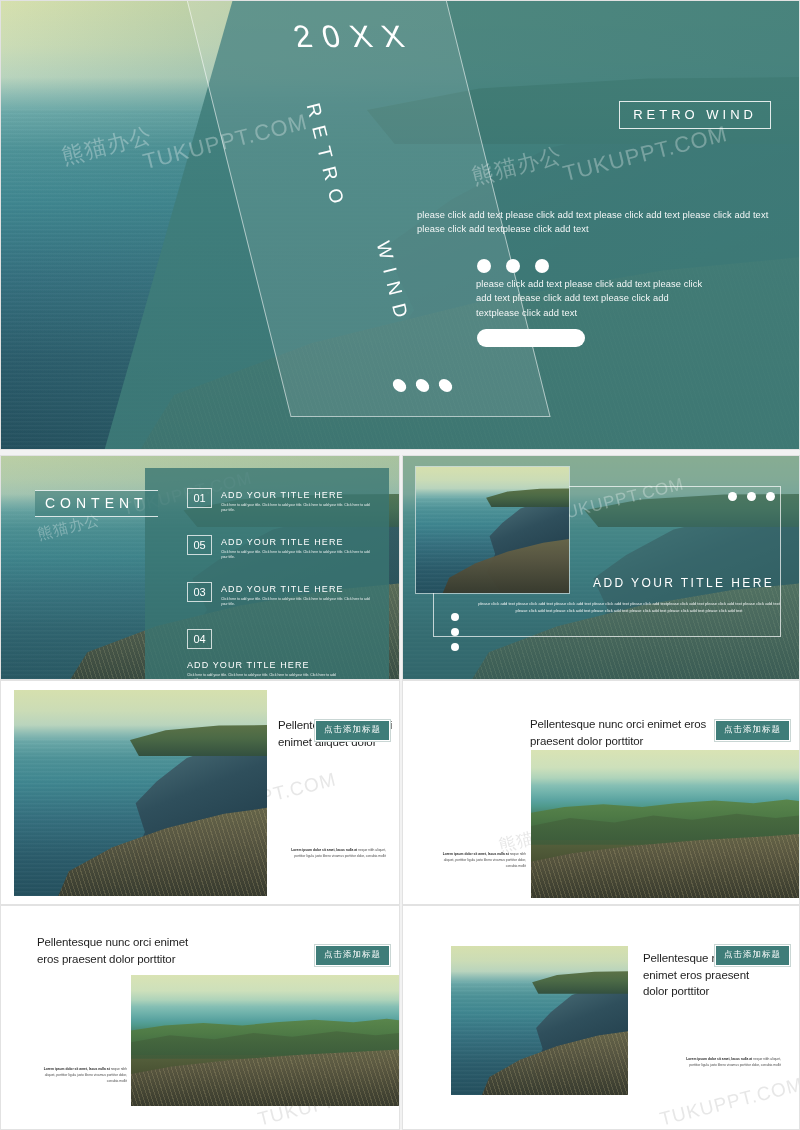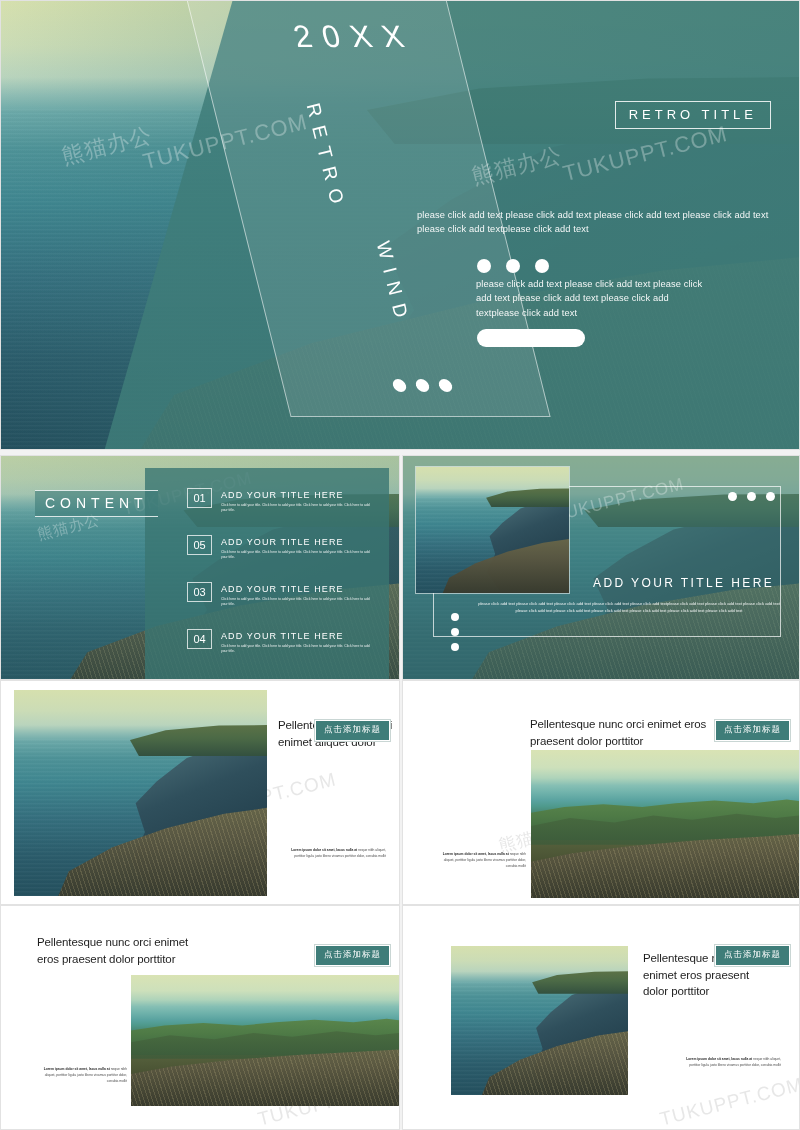--- a/index.html
+++ b/index.html
@@ -405,21 +405,21 @@
       <span class="year-text">20XX</span>
     </div>
     <div class="vert-word" id="vw-retro">RETRO</div>
     <div class="vert-word" id="vw-wind">WIND</div>
     <div class="band-dots">
       <i></i>
       <i></i>
       <i></i>
     </div>
 
-    <div class="retro-badge">RETRO TITLE</div>
+    <div class="retro-badge">RETRO WIND</div>
     <div class="title-para" id="title-para-1">please click add text please click add text please click add text please click add text please click add textplease click add text</div>
     <div class="title-dots">
       <i></i>
       <i></i>
       <i></i>
     </div>
     <div class="title-para" id="title-para-2">please click add text please click add text please click add text please click add text please click add textplease click add text</div>
     <div class="pill"></div>
   </div>
 
@@ -452,21 +452,21 @@
           <span class="c-desc" style="display:block;">Click here to add your title. Click here to add your title. Click here to add your title. Click here to add your title.</span>
         </span>
       </div>
       <div class="c-item" style="top:114px;">
         <span class="c-num">03</span>
         <span>
           <span class="c-title" style="display:block;">ADD YOUR TITLE HERE</span>
           <span class="c-desc" style="display:block;">Click here to add your title. Click here to add your title. Click here to add your title. Click here to add your title.</span>
         </span>
       </div>
-      <div class="c-item" style="top:161px;">
+      <div class="c-item" style="top:161px;flex-direction:column;">
         <span class="c-num">04</span>
         <span>
           <span class="c-title" style="display:block;">ADD YOUR TITLE HERE</span>
           <span class="c-desc" style="display:block;">Click here to add your title. Click here to add your title. Click here to add your title. Click here to add your title.</span>
         </span>
       </div>
     </div>
   </div>
 
   <div class="slide" id="slide-part">

